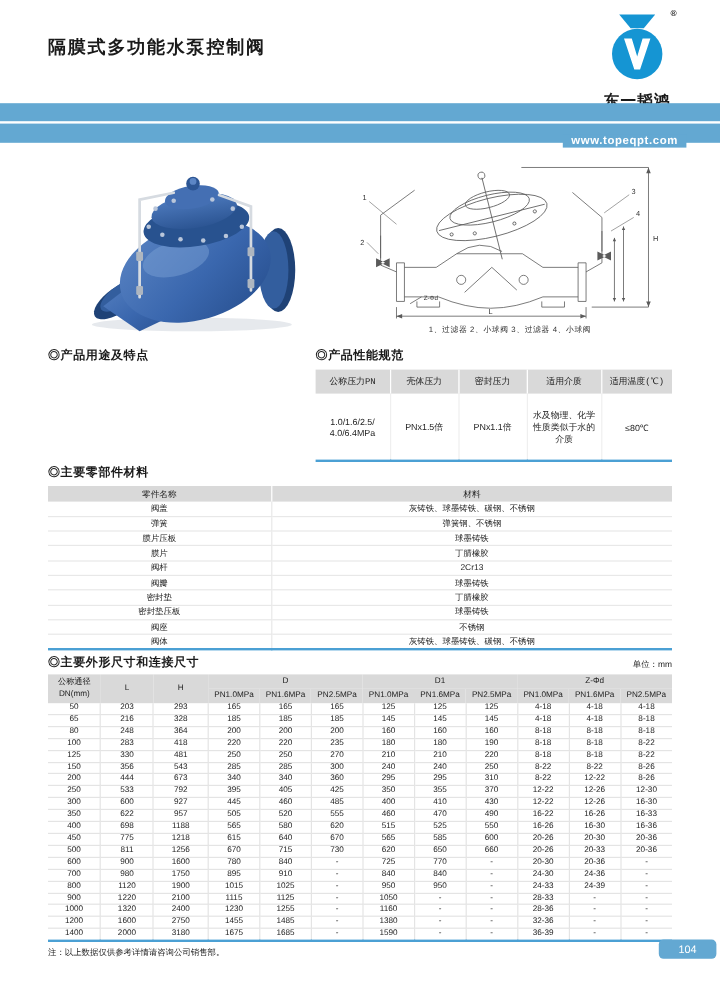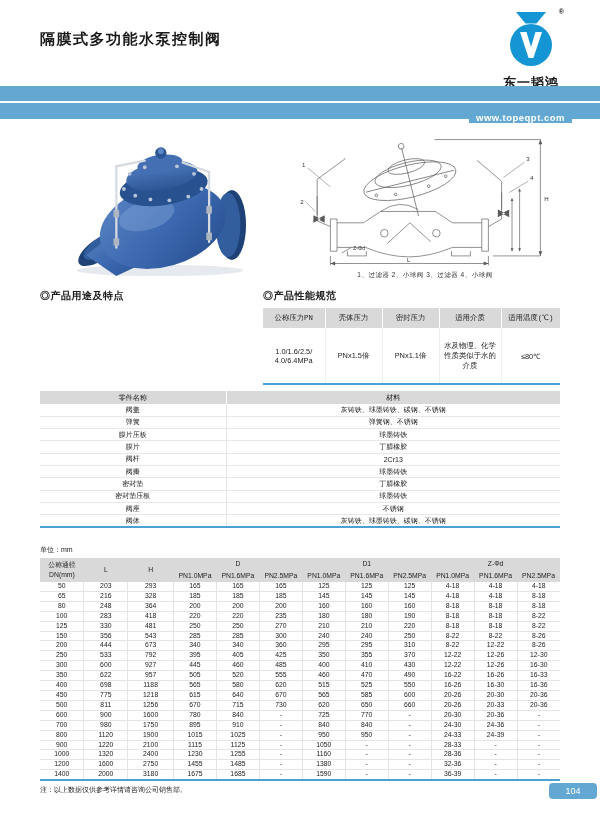--- a/index.html
+++ b/index.html
@@ -244,20 +244,21 @@
           <td>PNx1.5倍</td>
           <td>PNx1.1倍</td>
           <td>水及物理、化学性质类似于水的介质</td>
           <td>≤80℃</td>
         </tr>
       </tbody>
   </table>
 </div>
 
 <div class="materials">
+  <h2 class="sec-title">◎主要零部件材料</h2>
   <table class="mat-table">
     <thead>
         <tr id="materials-head">
           <th>零件名称</th>
           <th>材料</th>
         </tr>
       </thead>
     <tbody id="materials-body">
         <tr>
           <td>阀盖</td>
@@ -298,20 +299,21 @@
         <tr>
           <td>阀体</td>
           <td>灰铸铁、球墨铸铁、碳钢、不锈钢</td>
         </tr>
       </tbody>
   </table>
 </div>
 
 <div class="dims">
   <div class="dims-head-row">
+    <h2 class="sec-title">◎主要外形尺寸和连接尺寸</h2>
     <span class="unit">单位：mm</span>
   </div>
   <table class="dims-table">
     <colgroup>
       <col style="width:44px">
         <col style="width:44px">
         <col style="width:46px">
       <col style="width:43px">
         <col style="width:43px">
         <col style="width:43px">

